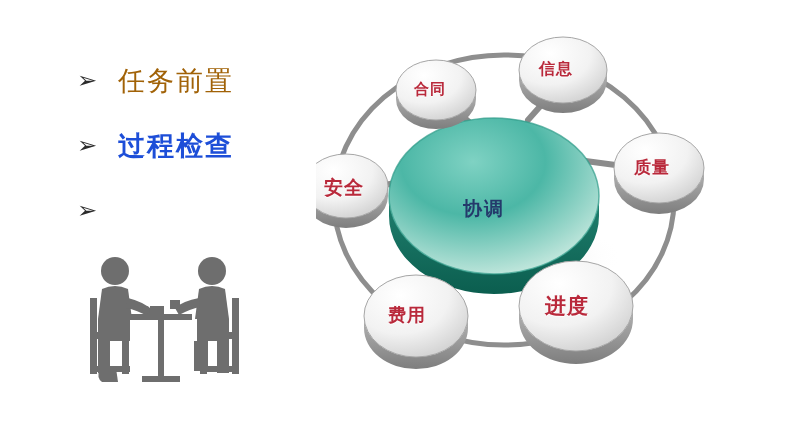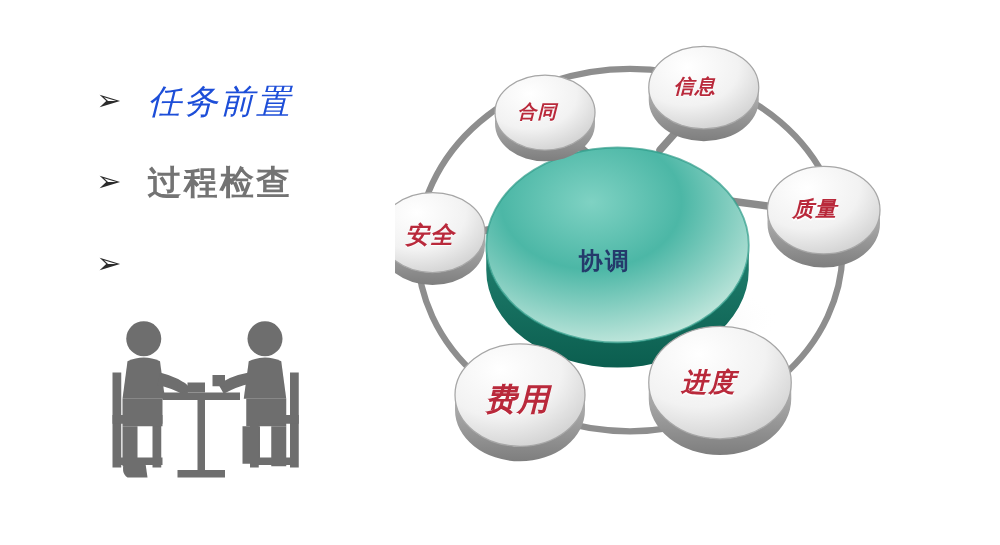--- a/index.html
+++ b/index.html
@@ -43,22 +43,22 @@
     text-align: left;
     transform: scaleX(1.05);
   }
   .bullet-text {
     font-family: "DejaVu Sans", "Liberation Sans", sans-serif;
     font-size: 27px;
     letter-spacing: 2px;
     color: #222222;
     white-space: nowrap;
   }
-  .bullet-row.light .bullet-text { font-weight: 400; color: #1d4ed8; font-style: italic; }
-  .bullet-row.bold  .bullet-text { font-weight: 700; color: #737373; }
+  .bullet-row.light .bullet-text { font-weight: 400; color: #a16207; }
+  .bullet-row.bold  .bullet-text { font-weight: 700; color: #1d4ed8; }
 
   
   .people-icon {
     position: absolute;
     left: 72px;
     top: 246px;
     width: 180px;
     height: 140px;
   }
 
@@ -74,21 +74,20 @@
 
   .node-label {
     position: absolute;
     font-family: "DejaVu Sans", "Liberation Sans", sans-serif;
     font-weight: 700;
     color: #b9293b;
     text-shadow: 0 1px 0 rgba(255,255,255,0.8);
     white-space: nowrap;
     pointer-events: none;
     letter-spacing: 1px;
-    font-style: italic;
   }
 
   .center-line1 {
     position: absolute;
     white-space: nowrap;
     font-family: "DejaVu Sans", "Liberation Sans", sans-serif;
     font-weight: 700;
     font-size: 23px;
     letter-spacing: 2px;
     pointer-events: none;
@@ -249,21 +248,21 @@
     </svg>
 
     <div class="node-label" style="left:98px; top:52px; font-size:15px;">合同</div>
 
     <div class="node-label" style="left:223px; top:31px; font-size:16px;">信息</div>
 
     <div class="node-label" style="left:318px; top:128px; font-size:17px;">质量</div>
 
     <div class="node-label" style="left:229px; top:264px; font-size:21px;">进度</div>
 
-    <div class="node-label" style="left:72px; top:275px; font-size:25px;">费用</div>
+    <div class="node-label" style="left:72px; top:275px; font-size:18px;">费用</div>
 
     <div class="node-label" style="left:8px; top:147px; font-size:19px;">安全</div>
 
 
     <div class="center-line2" style="left:147px; top:168px;font-family:Liberation Mono, monospace;">协调</div>
   </div>
 
 </div>
 
 </body></html>

